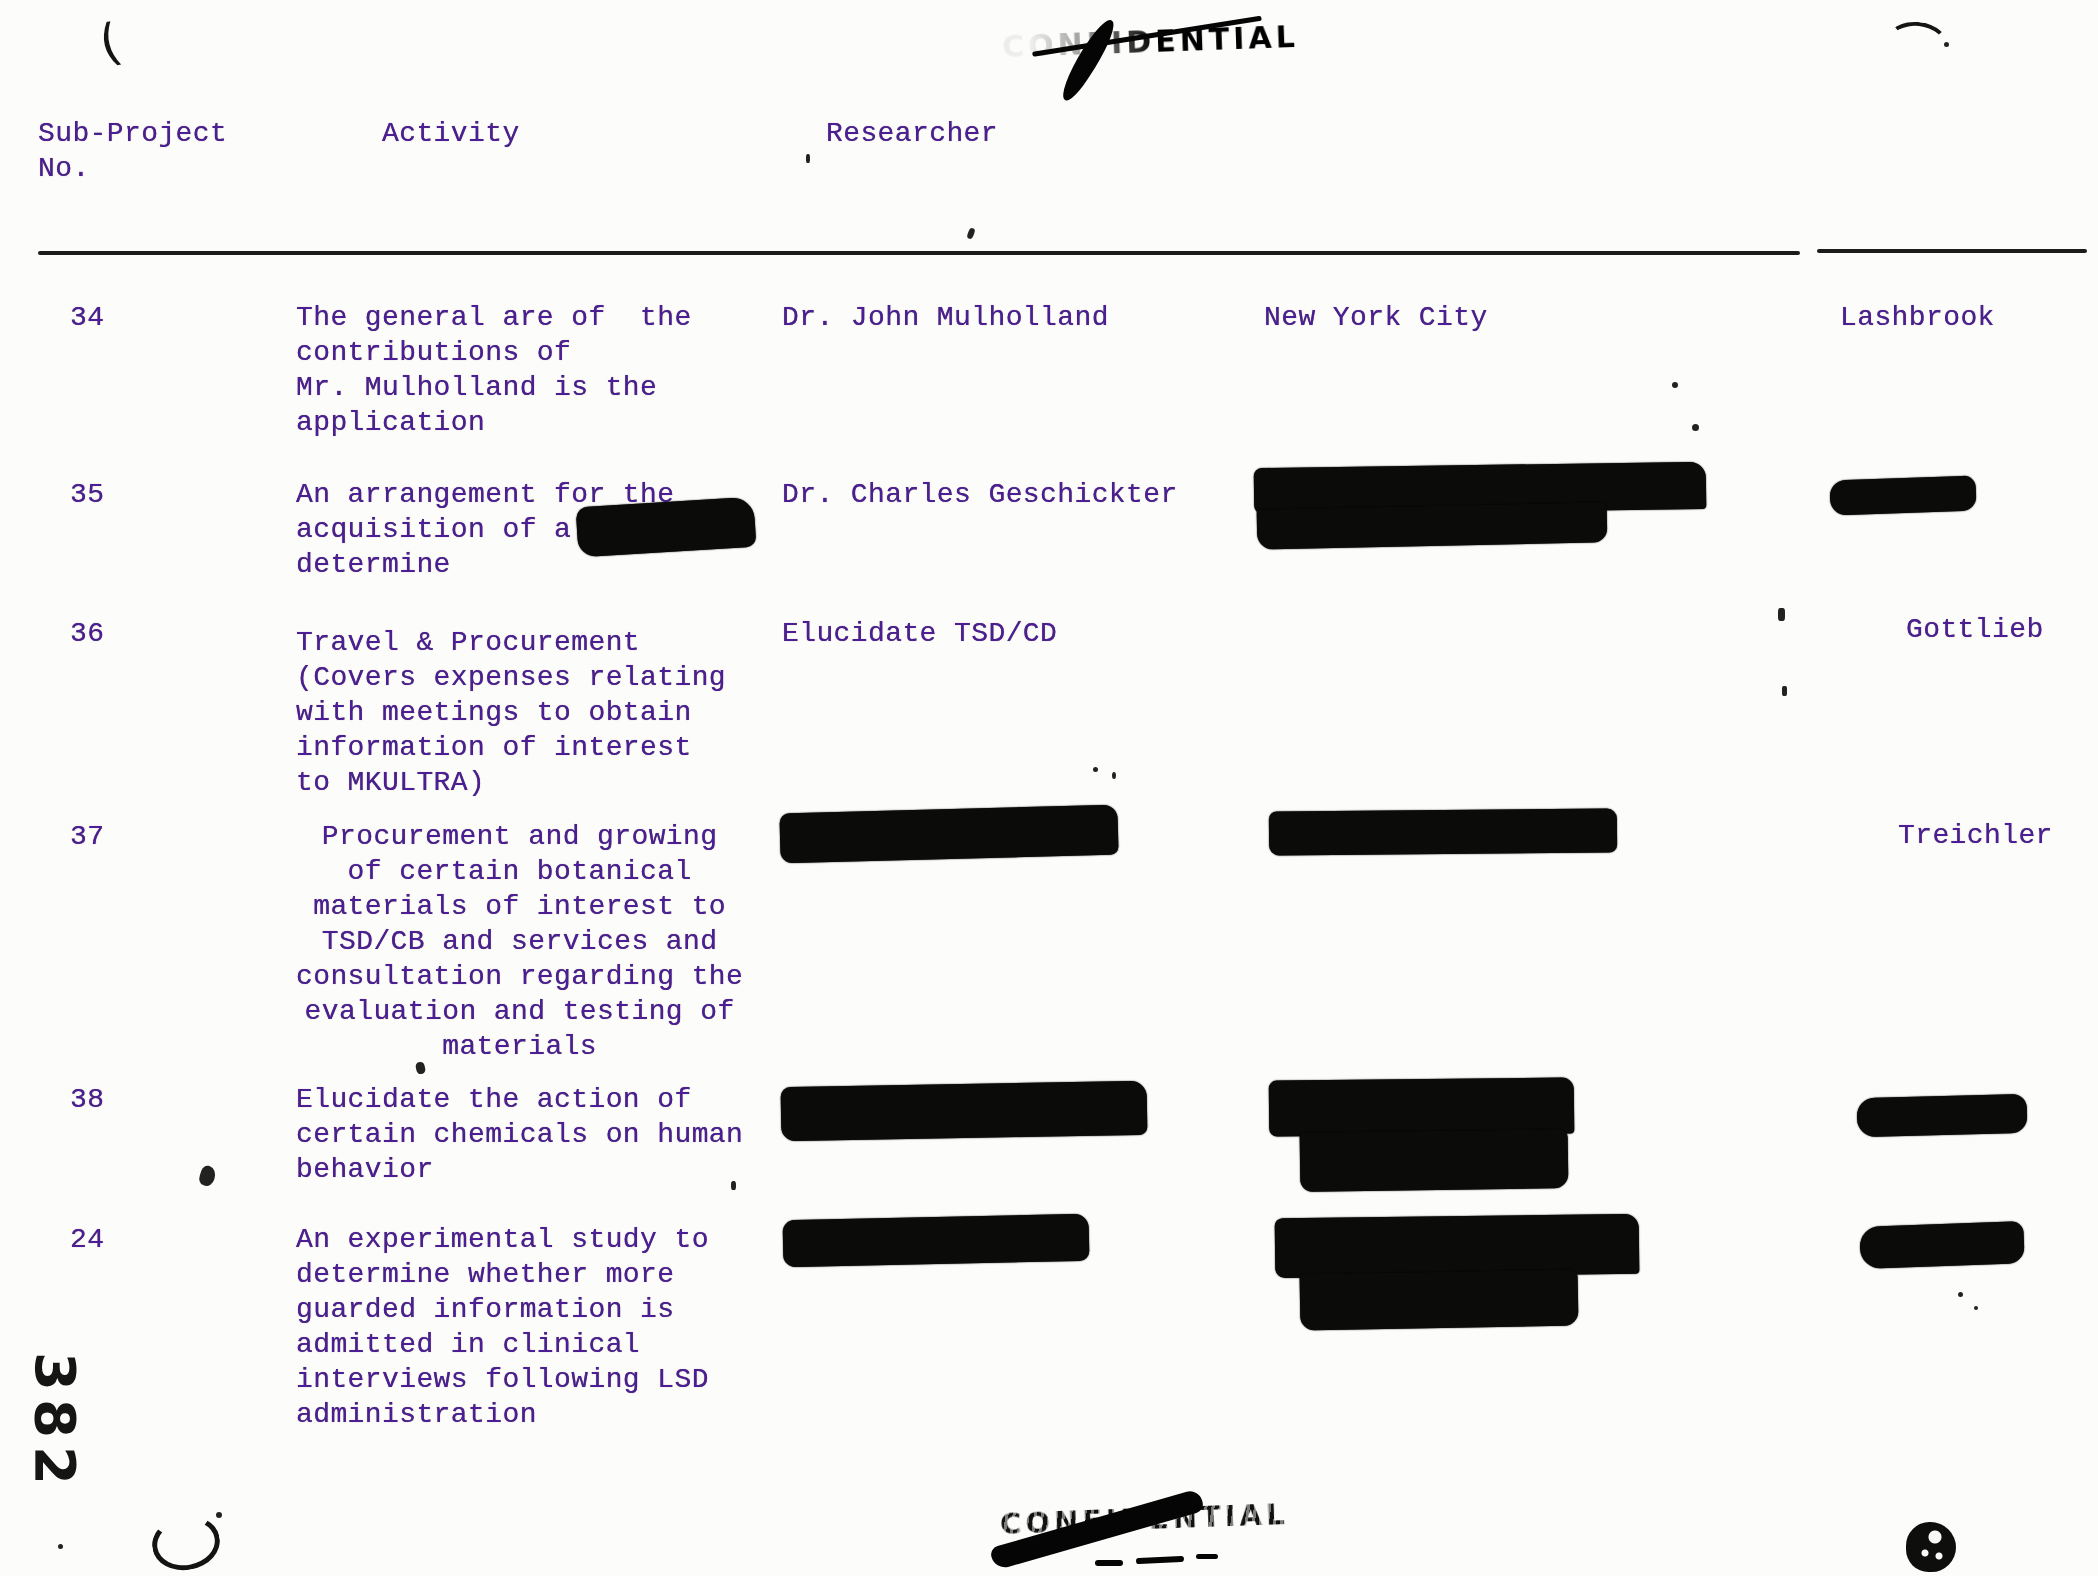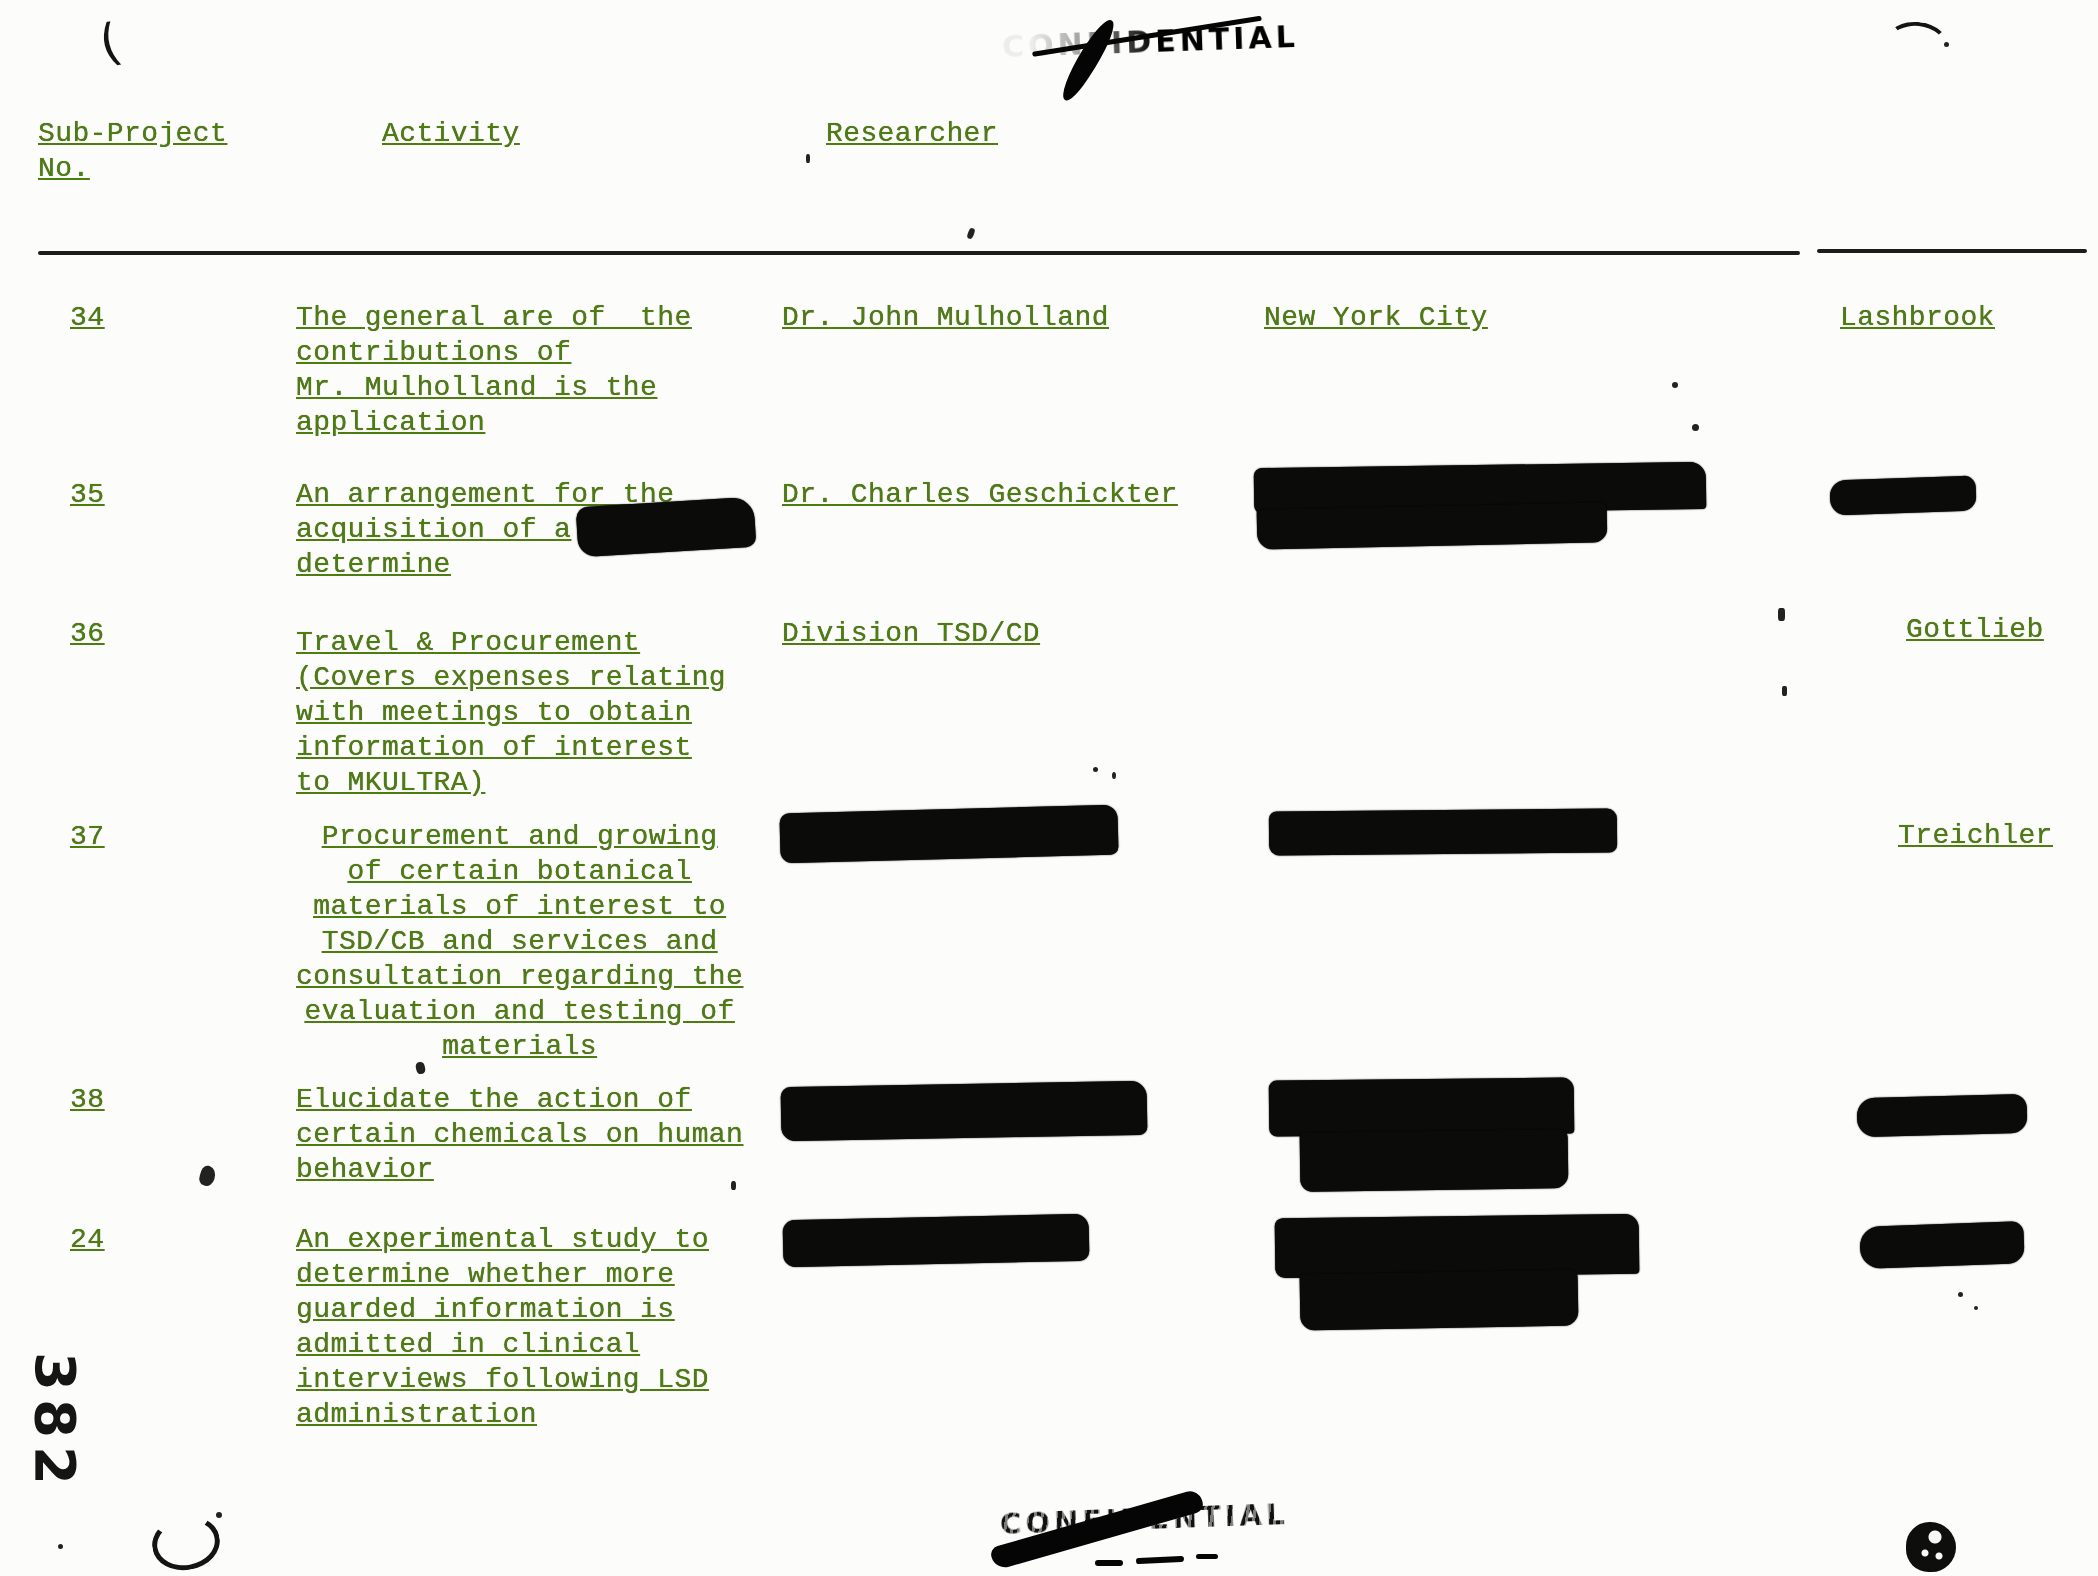--- a/index.html
+++ b/index.html
@@ -8,24 +8,23 @@
     width:2098px;height:1576px;
     background:#fcfcfa;
     overflow:hidden;
     font-family:"Liberation Mono", monospace;
   }
   
   .t{
     position:absolute;
     white-space:pre;
     font:28px/35px "Liberation Mono", monospace;
-    color:#4d7c0f;
+    color:#4c1d95;
     letter-spacing:.4px;
     text-shadow:0 0 .7px rgba(25,25,22,.75);
-    text-decoration:underline;
   }
   .hdr{font-weight:normal;}
   
   .rule{position:absolute;height:4px;background:#1c1c1a;border-radius:2px;}
   
   .redact{position:absolute;background:#0b0b0a;box-shadow:0 0 1.5px #000;}
   
   .stamp{
     position:absolute;
     font-family:"DejaVu Sans", sans-serif;
@@ -96,21 +95,21 @@
     <div class="redact" style="left:1830px;top:478px;width:146px;height:35px;transform:rotate(-2deg);border-radius:16px 12px 14px 16px;"></div>
   </div>
 
   <div>
     <div class="t" style="left:70px;top:616px;">36</div>
     <div class="t" style="left:296px;top:616px;margin-top:9px;">Travel &amp; Procurement
 (Covers expenses relating
 with meetings to obtain
 information of interest
 to MKULTRA)</div>
-    <div class="t" style="left:782px;top:616px;">Division TSD/CD</div>
+    <div class="t" style="left:782px;top:616px;">Elucidate TSD/CD</div>
     <div class="t" style="left:1906px;top:612px;">Gottlieb</div>
   </div>
 
   <div>
     <div class="t" style="left:70px;top:819px;">37</div>
     <div class="t" style="left:296px;top:819px;text-align:center;">Procurement and growing
 of certain botanical
 materials of interest to
 TSD/CB and services and
 consultation regarding the

